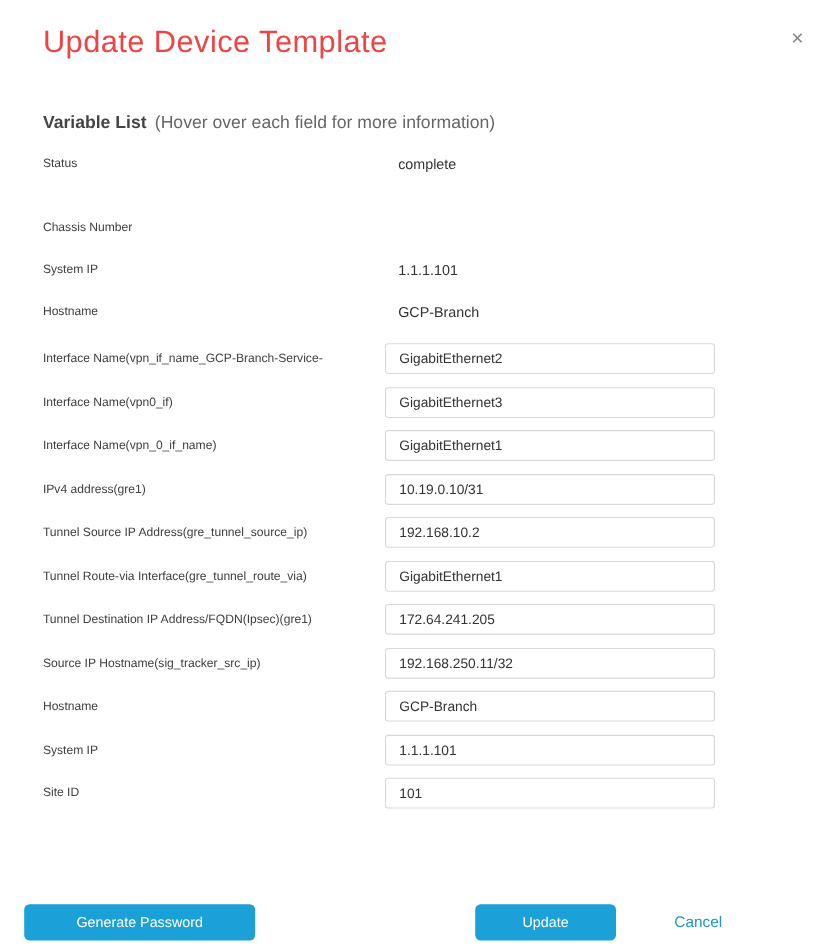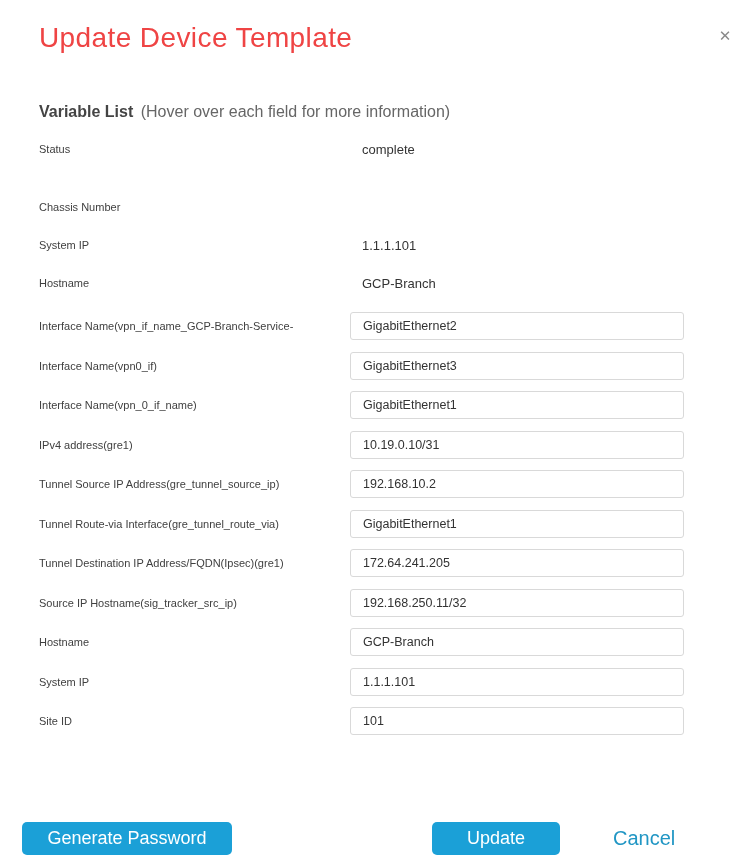--- a/index.html
+++ b/index.html
@@ -76,21 +76,21 @@
   }
 
   .input-rows { margin-top: 10px; }
   .row-input {
     display: flex;
     align-items: center;
     margin-bottom: 11.5px;
     height: 28px;
   }
   .var-input {
-    width: 334px;
+    width: 300px;
     height: 28px;
     border: 1px solid #d9d9d9;
     border-radius: 3px;
     padding: 0 12px;
     font-family: "Liberation Sans", sans-serif;
     font-size: 12.5px;
     color: #333333;
     outline: none;
     background: #ffffff;
   }
@@ -103,31 +103,31 @@
     height: 33px;
   }
   .btn {
     position: absolute;
     height: 33px;
     border: none;
     border-radius: 5px;
     background: var(--primary, #1ba0d7);
     color: #ffffff;
     font-family: "Liberation Sans", sans-serif;
-    font-size: 18px;
+    font-size: 13px;
     cursor: pointer;
   }
   .btn-generate { left: 22px; width: 210px; }
   .btn-update  { left: 432px; width: 128px; }
   .link-cancel {
     position: absolute;
     left: 613px;
     top: 0;
     line-height: 33px;
-    font-size: 20px;
+    font-size: 14px;
     color: var(--cancel, #2196c4);
     cursor: pointer;
     text-decoration: none;
   }
 </style>
 </head>
 <body>
 
 <div class="modal">
 

